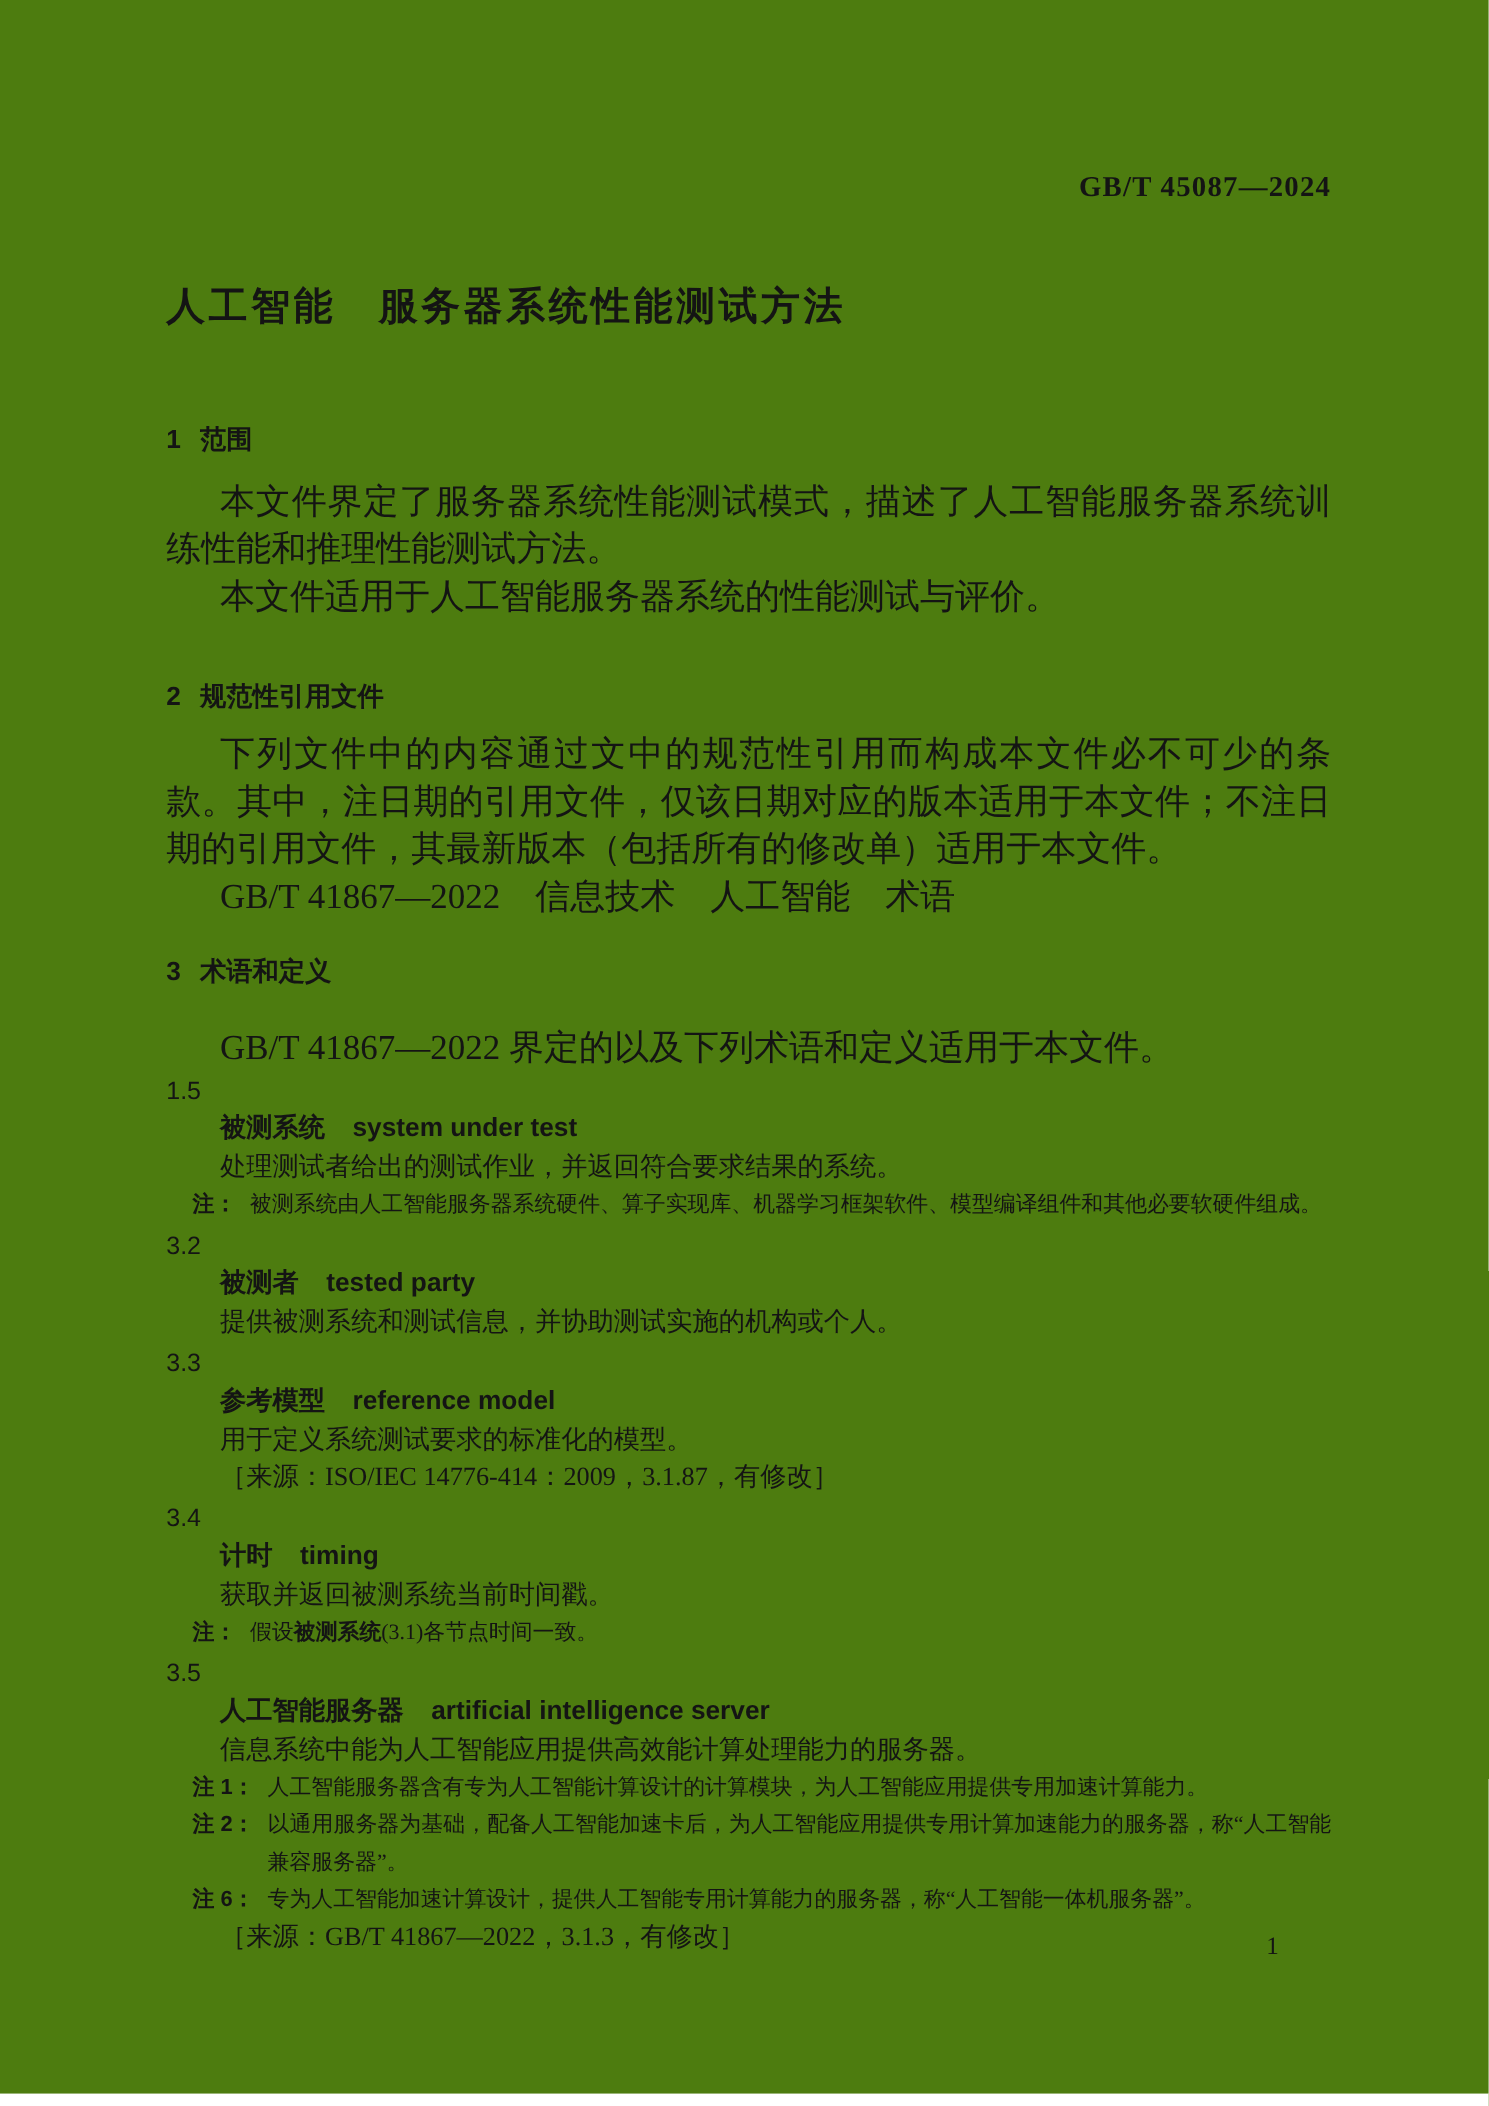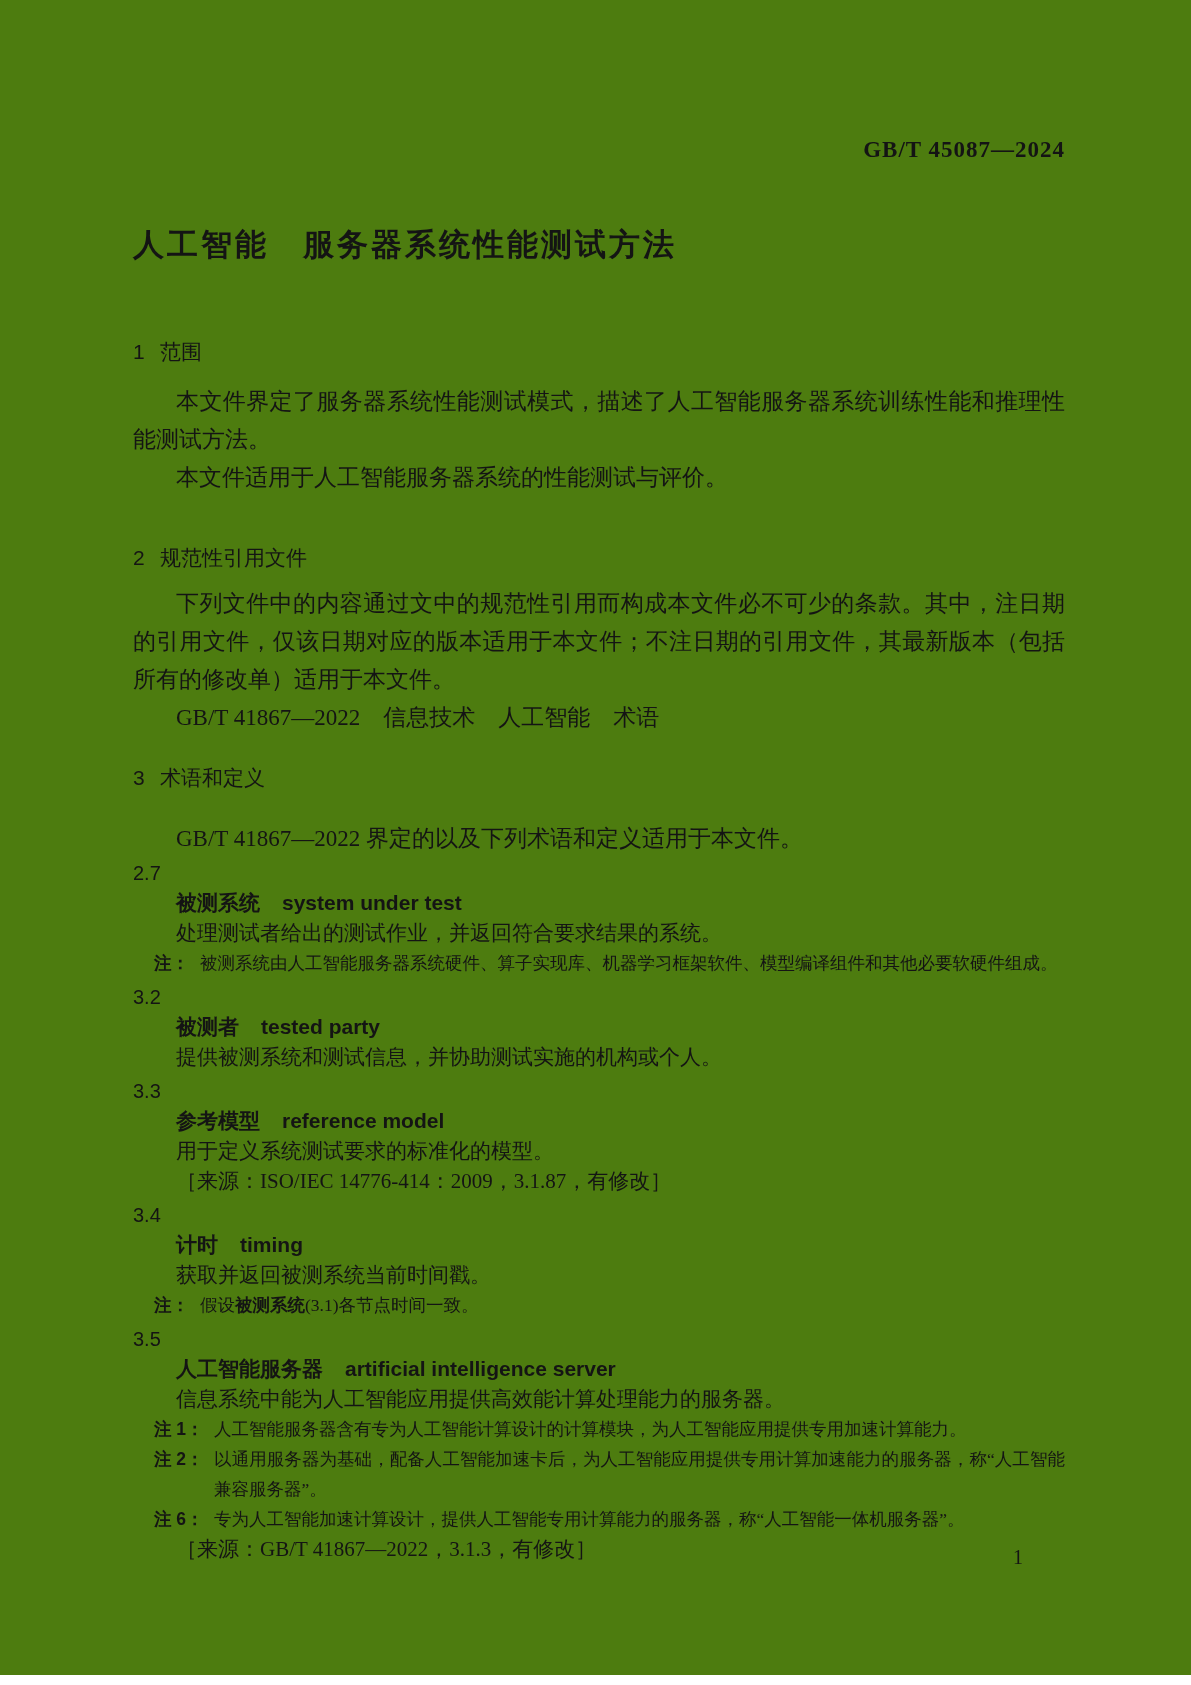--- a/index.html
+++ b/index.html
@@ -13,31 +13,31 @@
   }
   .doc-title{
     margin:62px 0 0 0;
     text-align:left;
     font-family:"Liberation Sans","DejaVu Sans",sans-serif;
     font-weight:bold;font-size:31px;line-height:40px;letter-spacing:3px;
   }
 
   .sec-heading{
     font-family:"Liberation Sans","DejaVu Sans",sans-serif;
-    font-weight:normal;font-size:21px;line-height:30px;
+    font-weight:bold;font-size:21px;line-height:30px;
   }
   .sec-num{display:inline-block;min-width:27px;}
   .mt-s1{margin-top:72px;}
   .mt-s2{margin-top:46px;}
   .mt-s3{margin-top:26px;}
 
   .body-p{
     margin:0;
     font-family:"Liberation Serif","DejaVu Serif",serif;
-    font-size:23px;line-height:38px;text-align:justify;
+    font-size:28px;line-height:38px;text-align:justify;
   }
   .indent{text-indent:43px;}
   .no-just{text-align:left;}
   .mt-p1{margin-top:16px;}
   .mt-p2{margin-top:12px;}
   .mt-intro{margin-top:27px;}
 
   .term{margin-top:4px;}
   .term.mt0{margin-top:0;}
   .term-num{
@@ -94,21 +94,21 @@
     <p class="body-p indent no-just">本文件适用于人工智能服务器系统的性能测试与评价。</p>
 
     <div class="sec-heading mt-s2"><span class="sec-num">2</span><span>规范性引用文件</span></div>
     <p class="body-p indent mt-p2">下列文件中的内容通过文中的规范性引用而构成本文件必不可少的条款。其中，注日期的引用文件，仅该日期对应的版本适用于本文件；不注日期的引用文件，其最新版本（包括所有的修改单）适用于本文件。</p>
     <p class="body-p indent no-just">GB/T 41867—2022　信息技术　人工智能　术语</p>
 
     <div class="sec-heading mt-s3"><span class="sec-num">3</span><span>术语和定义</span></div>
     <p class="body-p indent no-just mt-intro">GB/T 41867—2022 界定的以及下列术语和定义适用于本文件。</p>
 
     <div class="term mt0">
-      <div class="term-num">2.7</div>
+      <div class="term-num">1.5</div>
       <div class="term-name"><span>被测系统</span><span class="term-en">system under test</span></div>
       <div class="term-def">处理测试者给出的测试作业，并返回符合要求结果的系统。</div>
       <div class="note"><span class="note-label">注：</span><span>被测系统由人工智能服务器系统硬件、算子实现库、机器学习框架软件、模型编译组件和其他必要软硬件组成。</span></div>
     </div>
 
     <div class="term">
       <div class="term-num">3.2</div>
       <div class="term-name"><span>被测者</span><span class="term-en">tested party</span></div>
       <div class="term-def">提供被测系统和测试信息，并协助测试实施的机构或个人。</div>
     </div>

